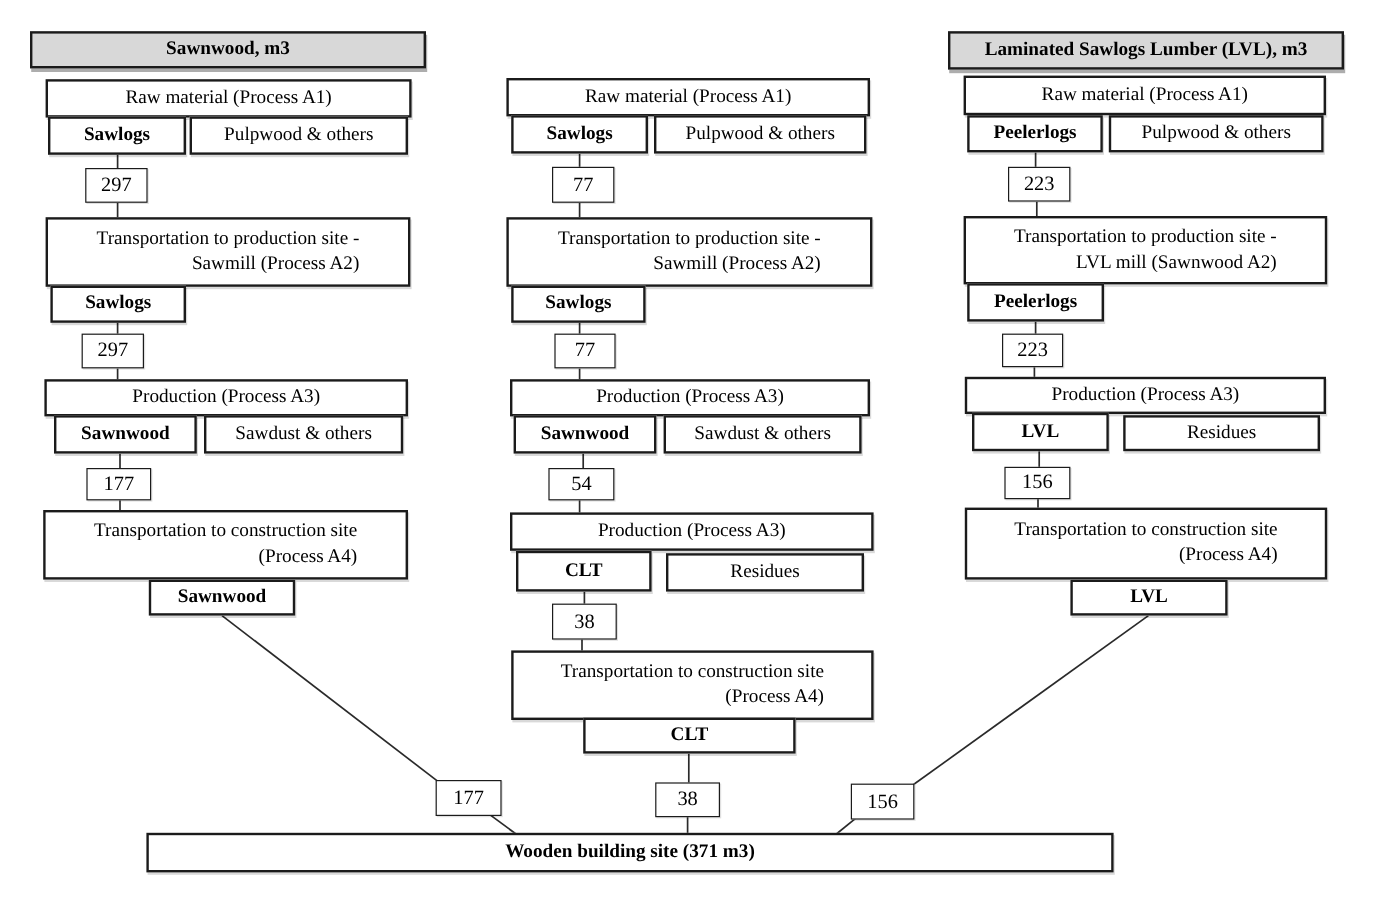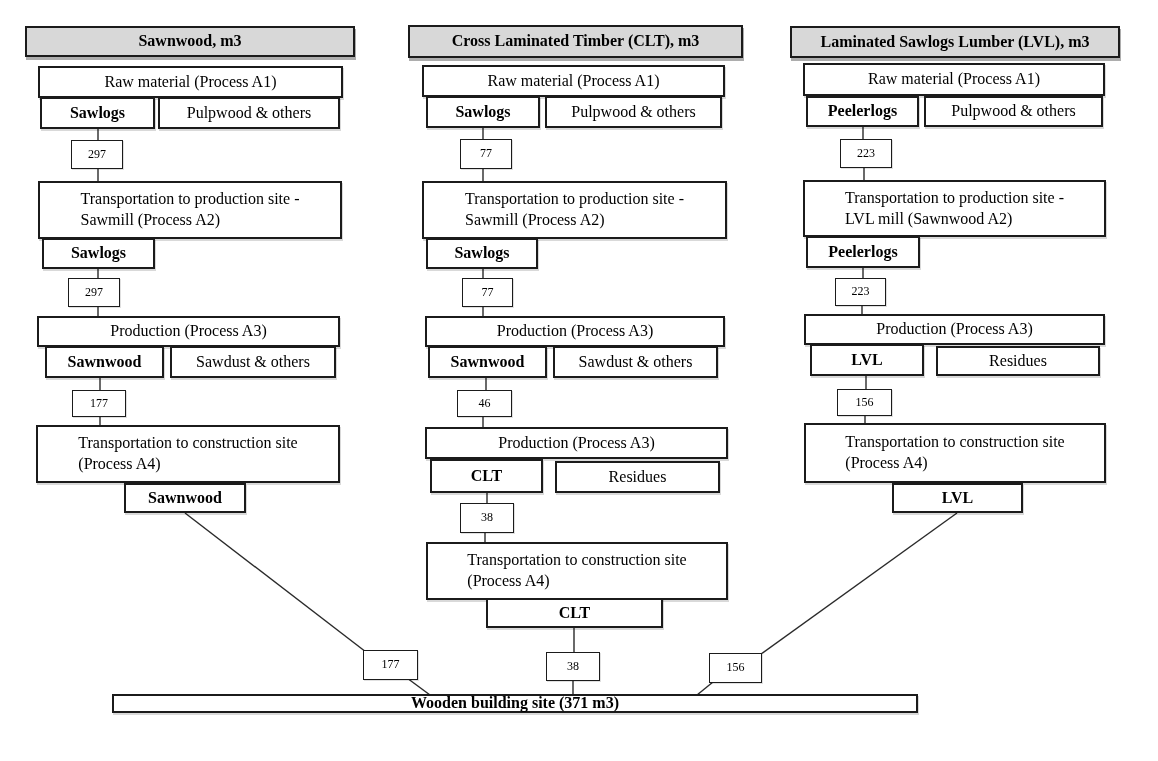--- a/index.html
+++ b/index.html
@@ -20,34 +20,34 @@
   }
   .box {
     position: absolute;
     z-index: 2;
     box-sizing: border-box;
     background: #ffffff;
     border: 2px solid #1b1b1b;
     display: flex;
     align-items: center;
     justify-content: center;
-    text-align: left;
+    text-align: right;
     font-size: 16px;
     line-height: 1.3;
     box-shadow: 1px 2px 0 rgba(0,0,0,0.15);
   }
   .hdr {
     background: #d8d8d8;
     font-weight: bold;
     box-shadow: 1px 3px 0 rgba(0,0,0,0.32);
   }
   .bold { font-weight: bold; }
   .val {
     border-width: 1.5px;
-    font-size: 12px;
+    font-size: 17px;
     box-shadow: 1px 1px 0 rgba(0,0,0,0.12);
   }
   .footer-box { font-weight: bold; }
   svg line { stroke: #2a2a2a; stroke-width: 1.4; }
 </style>
 </head>
 <body>
 
 <div id="canvas">
 
@@ -110,21 +110,20 @@
   <div class="box val" style="left:72px;top:390px;width:54px;height:27px">177</div>
 
   <div class="box" style="left:36px;top:425px;width:304px;height:58px">
     <div>
       <div>Transportation to construction site</div>
       <div>(Process A4)</div>
     </div>
   </div>
   <div class="box bold" style="left:124px;top:483px;width:122px;height:30px">Sawnwood</div>
 
-  <div class="box hdr" style="left:408px;top:25px;width:335px;height:33px">Cross Laminated Timber (CLT), m3</div>
 
   <div class="box" style="left:422px;top:65px;width:303px;height:32px">Raw material (Process A1)</div>
   <div class="box bold" style="left:426px;top:96px;width:114px;height:32px">Sawlogs</div>
   <div class="box" style="left:545px;top:96px;width:177px;height:32px">Pulpwood &amp; others</div>
 
   <div class="box val" style="left:460px;top:139px;width:52px;height:30px">77</div>
 
   <div class="box" style="left:422px;top:181px;width:305px;height:58px">
     <div>
       <div>Transportation to production site -</div>
@@ -132,21 +131,21 @@
     </div>
   </div>
   <div class="box bold" style="left:426px;top:238px;width:112px;height:31px">Sawlogs</div>
 
   <div class="box val" style="left:462px;top:278px;width:51px;height:29px">77</div>
 
   <div class="box" style="left:425px;top:316px;width:300px;height:31px">Production (Process A3)</div>
   <div class="box bold" style="left:428px;top:346px;width:119px;height:32px">Sawnwood</div>
   <div class="box" style="left:553px;top:346px;width:165px;height:32px">Sawdust &amp; others</div>
 
-  <div class="box val" style="left:457px;top:390px;width:55px;height:27px">46</div>
+  <div class="box val" style="left:457px;top:390px;width:55px;height:27px">54</div>
 
   <div class="box" style="left:425px;top:427px;width:303px;height:32px">Production (Process A3)</div>
   <div class="box bold" style="left:430px;top:459px;width:113px;height:34px">CLT</div>
   <div class="box" style="left:555px;top:461px;width:165px;height:32px">Residues</div>
 
   <div class="box val" style="left:460px;top:503px;width:54px;height:30px">38</div>
 
   <div class="box" style="left:426px;top:542px;width:302px;height:58px">
     <div>
       <div>Transportation to construction site</div>
@@ -184,15 +183,15 @@
       <div>Transportation to construction site</div>
       <div>(Process A4)</div>
     </div>
   </div>
   <div class="box bold" style="left:892px;top:483px;width:131px;height:30px">LVL</div>
 
   <div class="box val" style="left:363px;top:650px;width:55px;height:30px">177</div>
   <div class="box val" style="left:546px;top:652px;width:54px;height:29px">38</div>
   <div class="box val" style="left:709px;top:653px;width:53px;height:30px">156</div>
 
-  <div class="box footer-box" style="left:112px;top:694px;width:806px;height:19px">Wooden building site (371 m3)</div>
+  <div class="box footer-box" style="left:122px;top:694px;width:806px;height:33px">Wooden building site (371 m3)</div>
 
 </div>
 
 </body></html>

